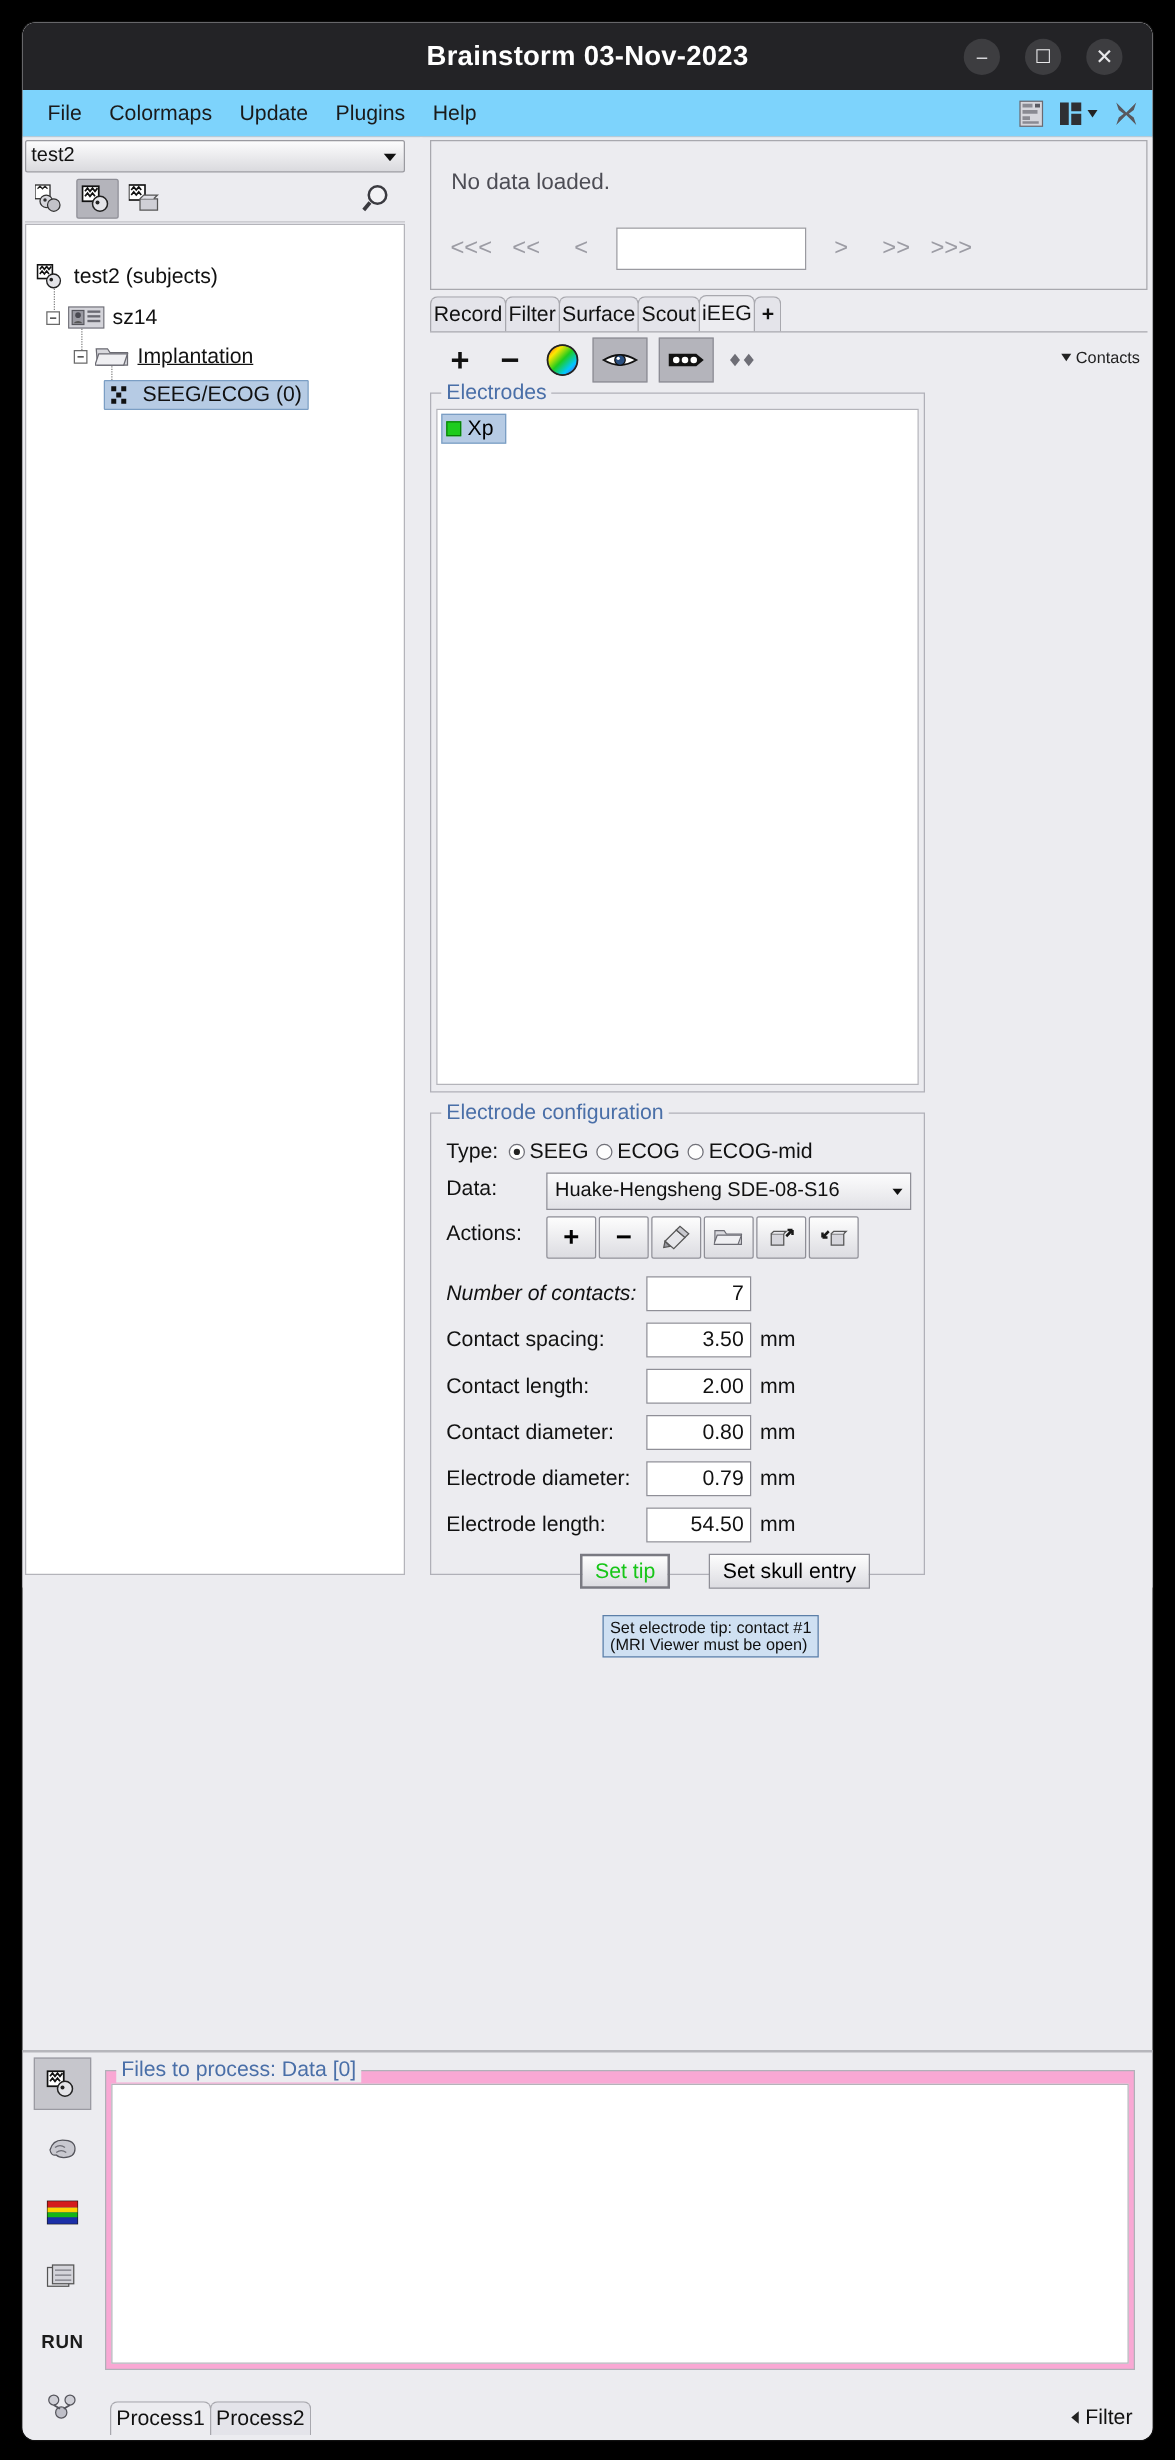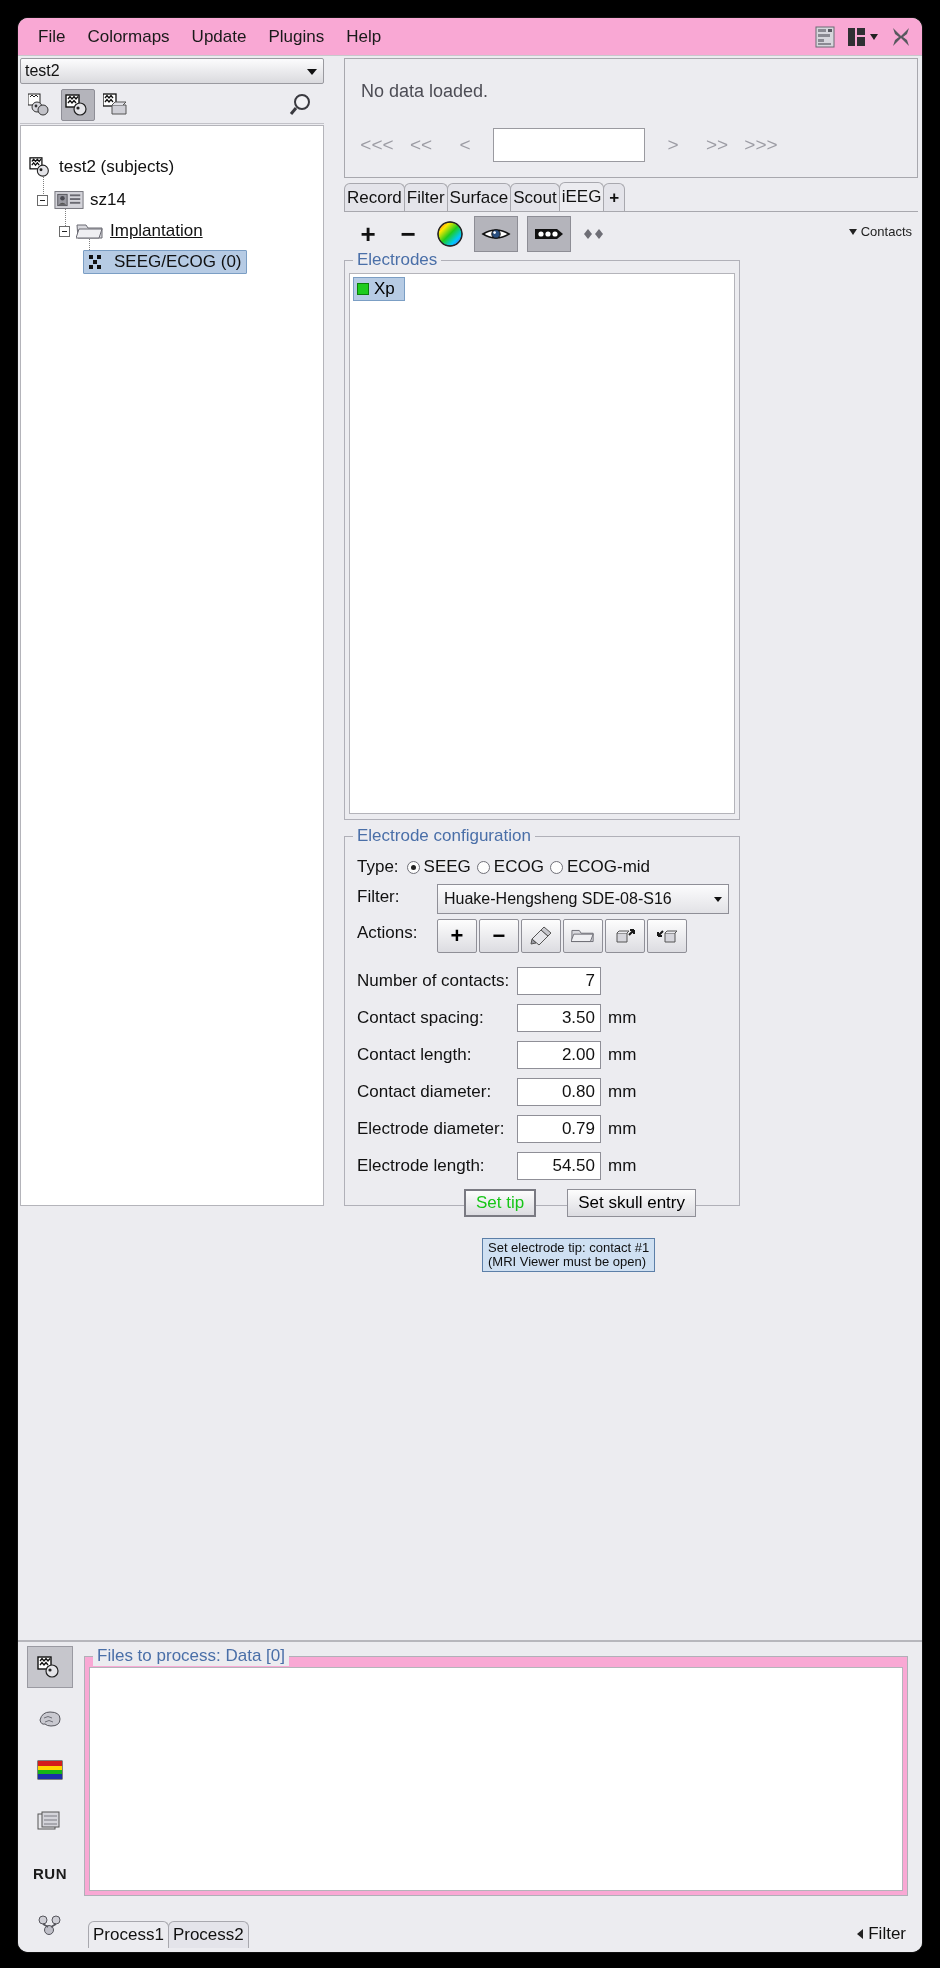--- a/index.html
+++ b/index.html
@@ -58,21 +58,21 @@
     cursor: pointer;
   }
   .wbtn.min { right: 122px; }
   .wbtn.max { right: 73px; }
   .wbtn.close { right: 24px; font-size: 17px; }
 
   
   .menubar {
     position: relative;
     height: 38px;
-    background: #f9a8d4;
+    background: #7dd3fc;
     border-bottom: 1px solid #c8c8cc;
   }
   .menubar .menus {
     position: absolute; left: 9px; top: 0;
     height: 38px;
     display: flex; align-items: center; gap: 0px;
   }
   .menu-item {
     font-size: 17px;
     color: #1a1a1a;
@@ -431,20 +431,26 @@
     border-bottom: 5px solid transparent;
     border-right: 6px solid #222;
   }
 </style>
 </head>
 <body>
 
 <div id="root">
   <div class="window">
 
+    <div class="titlebar">
+      <div class="title">Brainstorm 03-Nov-2023</div>
+      <div class="wbtn min">–</div>
+      <div class="wbtn max">☐</div>
+      <div class="wbtn close">✕</div>
+    </div>
 
     <div class="menubar">
       <div class="menus">
         <div class="menu-item">File</div>
         <div class="menu-item">Colormaps</div>
         <div class="menu-item">Update</div>
         <div class="menu-item">Plugins</div>
         <div class="menu-item">Help</div>
       </div>
       <div class="tools">
@@ -660,21 +666,21 @@
             <span>SEEG</span>
             <span style="width:6px;"></span>
             <span class="radio"></span>
             <span>ECOG</span>
             <span style="width:6px;"></span>
             <span class="radio"></span>
             <span>ECOG-mid</span>
           </div>
 
           <div class="cfg-row" style="left:12px; top:50px;">
-            <span>Filter:</span>
+            <span>Data:</span>
           </div>
           <div class="sel-model" style="position:absolute; left:92px; top:47px; width:292px;">
             <span class="txt">Huake-Hengsheng SDE-08-S16</span>
             <span class="arrow"></span>
           </div>
 
           <div class="cfg-row" style="left:12px; top:86px;">
             <span>Actions:</span>
           </div>
           <div style="position:absolute; left:92px; top:82px; display:flex;">
@@ -707,21 +713,21 @@
             <div class="abtn">
               <svg width="24" height="20" viewBox="0 0 24 20">
                 <path d="M10 7 h10 v9 h-10z" fill="#d6d6dc" stroke="#555"></path>
                 <path d="M10 7 l2-2 h10 l-2 2" fill="#eaeaee" stroke="#555"></path>
                 <path d="M8 5 l-5 5 m0 0 h4 m-4 0 v-4" stroke="#1a1a1a" stroke-width="2" fill="none"></path>
               </svg>
             </div>
           </div>
 
           <div class="cfg-row" style="left:12px; top:130px; width:372px;">
-            <span style="width:160px;">Number of contacts:</span>
+            <span style="width:160px;font-style:italic;">Number of contacts:</span>
             <span class="numfield">7</span>
             <span class="unit"></span>
           </div>
           <div class="cfg-row" style="left:12px; top:167px; width:372px;">
             <span style="width:160px;">Contact spacing:</span>
             <span class="numfield">3.50</span>
             <span class="unit">mm</span>
           </div>
           <div class="cfg-row" style="left:12px; top:204px; width:372px;">
             <span style="width:160px;">Contact length:</span>

